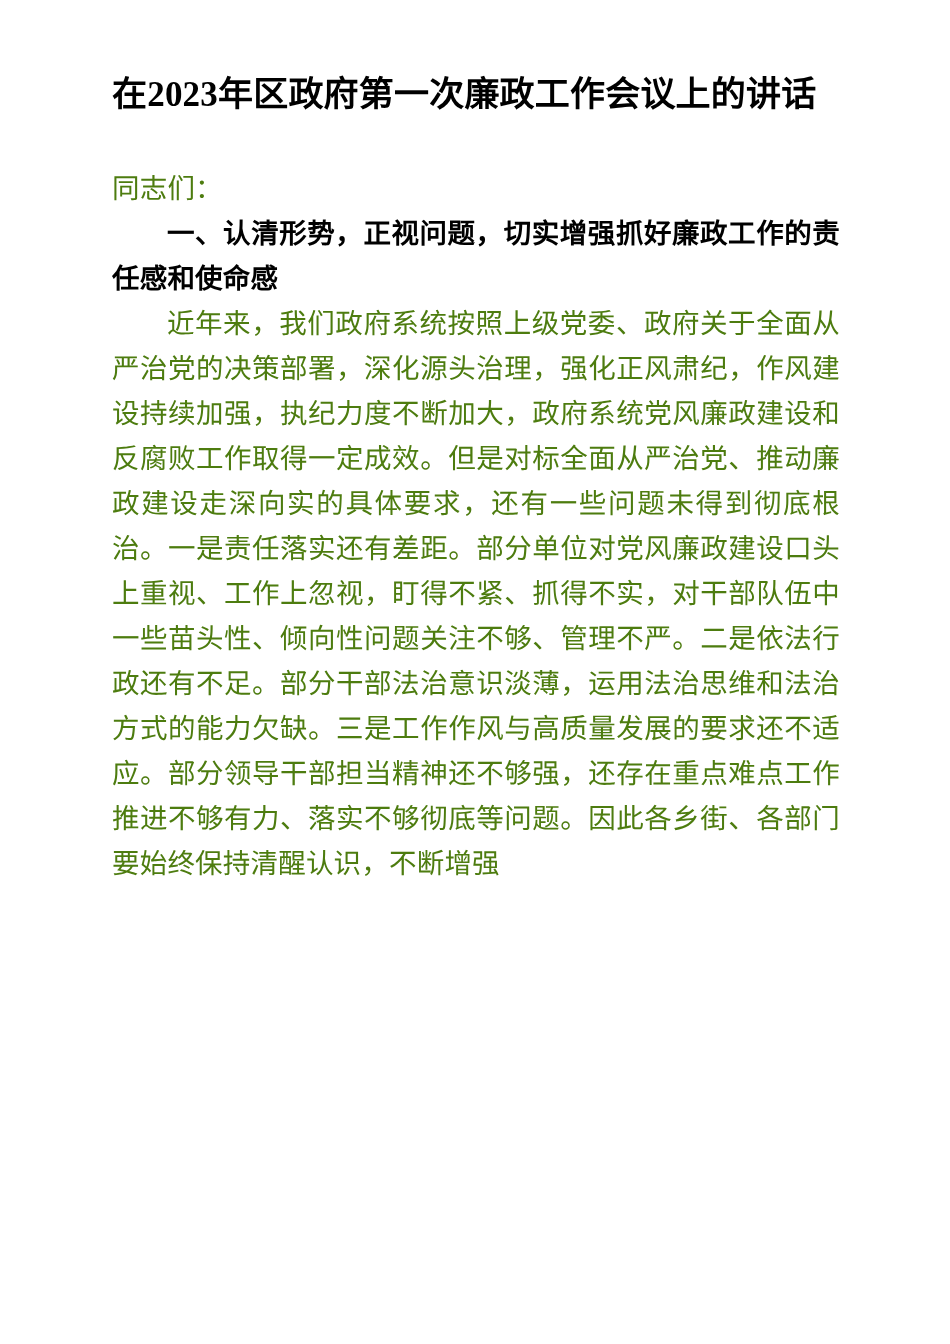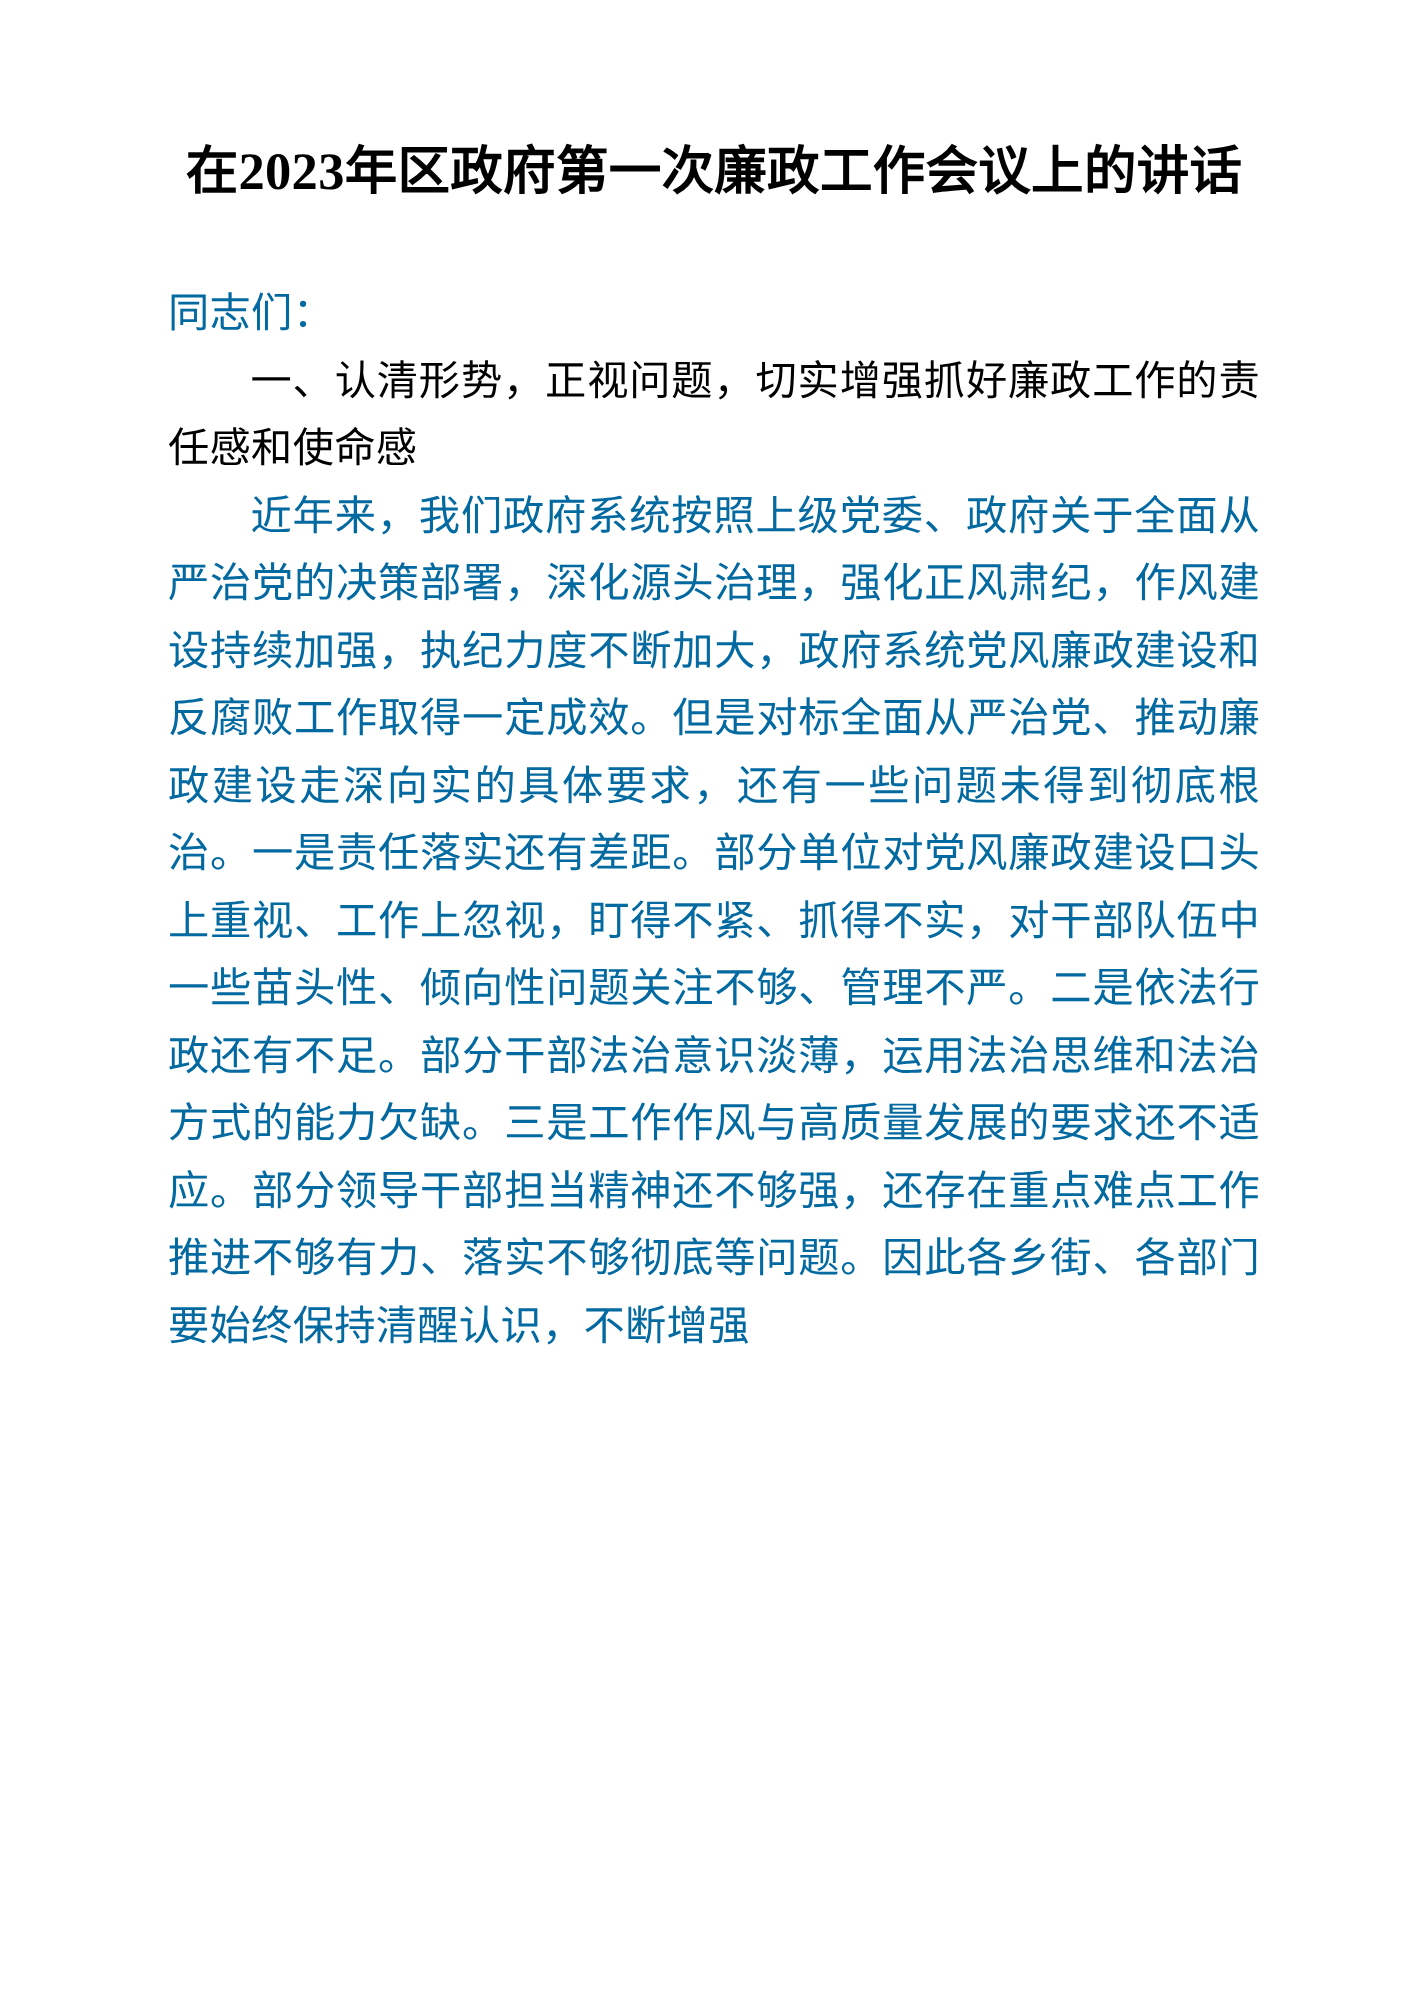--- a/index.html
+++ b/index.html
@@ -24,46 +24,45 @@
     width: 728px;
   }
 
   
   .doc-title {
     font-family: "Liberation Serif", "DejaVu Serif", serif;
     font-weight: bold;
     font-size: 35px;
     line-height: 45px;
     color: #000000;
-    text-align: center;
     margin: 0;
-    padding-top: 92px;
+    padding-top: 72px;
     letter-spacing: 0.2px;
   }
 
   
   .section-heading {
     font-family: "Liberation Sans", "DejaVu Sans", sans-serif;
-    font-weight: normal;
+    font-weight: bold;
     font-size: 27.5px;
     line-height: 45px;
     color: #000000;
     margin: 0;
     text-align: justify;
     text-justify: inter-ideograph;
     text-indent: 55px;
     letter-spacing: 0.2px;
   }
 
   
   .body-para {
     font-family: "Liberation Serif", "DejaVu Serif", serif;
     font-size: 27.5px;
     line-height: 45px;
-    color: #0369a1;
+    color: #4d7c0f;
     margin: 0;
     text-align: justify;
     text-justify: inter-ideograph;
     letter-spacing: 0.2px;
     word-break: break-all;
   }
   .body-para.indent {
     text-indent: 55px;
   }
   .body-para.salutation {

